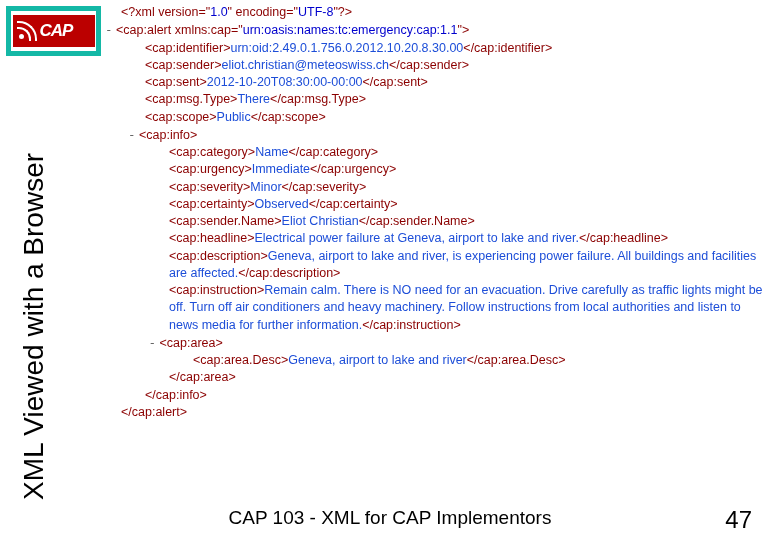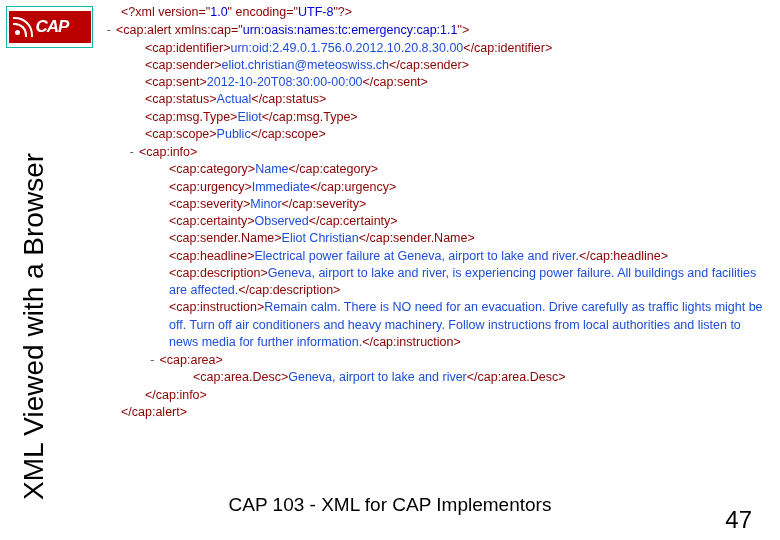--- a/index.html
+++ b/index.html
@@ -1,35 +1,35 @@
 <!DOCTYPE html>
 <html><head>
 <meta charset="utf-8">
 <style>
 body{margin:0;width:780px;height:540px;background:#fff;font-family:Arial,Helvetica,sans-serif;overflow:hidden;position:relative}
-.logo{position:absolute;left:6px;top:6px;width:85px;height:40px;background:#fff;border:1px solid #14b8a6;display:flex;align-items:center;justify-content:center}
+.logo{position:absolute;left:6px;top:6px;width:85px;height:40px;background:#fff;border:5px solid #14b8a6;display:flex;align-items:center;justify-content:center}
 .logo-inner{width:78px;height:32px;background:#b00;display:flex;align-items:center;padding-left:4px}
 .logo-rss{width:20px;height:20px;position:relative;margin-right:3px}
 .logo-rss .dot{position:absolute;left:2px;bottom:2px;width:5px;height:5px;border-radius:50%;background:#fff}
 .logo-rss .arc1{position:absolute;left:0;bottom:0;width:12px;height:12px;border:2.5px solid #fff;border-left:none;border-bottom:none;border-radius:0 12px 0 0}
 .logo-rss .arc2{position:absolute;left:0;bottom:0;width:18px;height:18px;border:2.5px solid #fff;border-left:none;border-bottom:none;border-radius:0 18px 0 0}
 .logo-text{color:#fff;font-weight:900;font-size:17px;font-style:italic;letter-spacing:-1px}
 .vtitle{position:absolute;left:18px;top:500px;transform:rotate(-90deg);transform-origin:left top;font-size:28px;white-space:nowrap;font-family:Arial,sans-serif}
 .xml{position:absolute;left:105px;top:4px;right:10px;font-family:Verdana,Geneva,sans-serif;font-size:12.5px;line-height:1.38}
 .t{color:#8b0000}
 .av{color:#0000cd;font-weight:normal}
 .tx{color:#1d4ed8;font-weight:normal}
 .dash{color:#666;font-family:monospace}
 .i1{padding-left:16px}
 .i2{padding-left:40px}
 .i3{padding-left:64px}
 .i4{padding-left:88px}
 .line{white-space:nowrap}
 .lineW{white-space:normal}
-.footer{position:absolute;bottom:24px;left:0;right:0;display:flex;justify-content:center;font-size:19px;color:#000}
+.footer{position:absolute;bottom:11px;left:0;right:0;display:flex;justify-content:center;font-size:19px;color:#000}
 .pagenum{position:absolute;right:28px;bottom:6px;font-size:24px;color:#000}
 </style>
 </head>
 <body>
 
 <div class="logo">
   <div class="logo-inner">
     <div class="logo-rss">
       <div class="dot"></div>
         <div class="arc1"></div>
@@ -40,32 +40,32 @@
 </div>
 
 <div class="vtitle">XML Viewed with a Browser</div>
 
 <div class="xml">
   <div class="line i1"><span class="t">&lt;?xml version="</span><span class="av">1.0</span><span class="t">" encoding="</span><span class="av">UTF-8</span><span class="t">"?&gt;</span></div>
   <div class="line"><span class="dash">-</span>&nbsp;<span class="t">&lt;cap:alert xmlns:cap="</span><span class="av">urn:oasis:names:tc:emergency:cap:1.1</span><span class="t">"&gt;</span></div>
   <div class="line i2"><span class="t">&lt;cap:identifier&gt;</span><span class="tx">urn:oid:2.49.0.1.756.0.2012.10.20.8.30.00</span><span class="t">&lt;/cap:identifier&gt;</span></div>
   <div class="line i2"><span class="t">&lt;cap:sender&gt;</span><span class="tx">eliot.christian@meteoswiss.ch</span><span class="t">&lt;/cap:sender&gt;</span></div>
   <div class="line i2"><span class="t">&lt;cap:sent&gt;</span><span class="tx">2012-10-20T08:30:00-00:00</span><span class="t">&lt;/cap:sent&gt;</span></div>
-  <div class="line i2"><span class="t">&lt;cap:status&gt;</span><span class="tx">Actual</span><span class="t">&lt;/cap:status&gt;</span></div>
-  <div class="line i2"><span class="t">&lt;cap:msg.Type&gt;</span><span class="tx">Eliot</span><span class="t">&lt;/cap:msg.Type&gt;</span></div>
+  <div class="line i2"><span class="t">&lt;cap:msg.Type&gt;</span><span class="tx">There</span><span class="t">&lt;/cap:msg.Type&gt;</span></div>
   <div class="line i2"><span class="t">&lt;cap:scope&gt;</span><span class="tx">Public</span><span class="t">&lt;/cap:scope&gt;</span></div>
   <div class="line i1">&nbsp;&nbsp;<span class="dash">-</span>&nbsp;<span class="t">&lt;cap:info&gt;</span></div>
   <div class="line i3"><span class="t">&lt;cap:category&gt;</span><span class="tx">Name</span><span class="t">&lt;/cap:category&gt;</span></div>
   <div class="line i3"><span class="t">&lt;cap:urgency&gt;</span><span class="tx">Immediate</span><span class="t">&lt;/cap:urgency&gt;</span></div>
   <div class="line i3"><span class="t">&lt;cap:severity&gt;</span><span class="tx">Minor</span><span class="t">&lt;/cap:severity&gt;</span></div>
   <div class="line i3"><span class="t">&lt;cap:certainty&gt;</span><span class="tx">Observed</span><span class="t">&lt;/cap:certainty&gt;</span></div>
   <div class="line i3"><span class="t">&lt;cap:sender.Name&gt;</span><span class="tx">Eliot Christian</span><span class="t">&lt;/cap:sender.Name&gt;</span></div>
   <div class="lineW i3"><span class="t">&lt;cap:headline&gt;</span><span class="tx">Electrical power failure at Geneva, airport to lake and river.</span><span class="t">&lt;/cap:headline&gt;</span></div>
   <div class="lineW i3"><span class="t">&lt;cap:description&gt;</span><span class="tx">Geneva, airport to lake and river, is experiencing power failure. All buildings and facilities are affected.</span><span class="t">&lt;/cap:description&gt;</span></div>
   <div class="lineW i3"><span class="t">&lt;cap:instruction&gt;</span><span class="tx">Remain calm. There is NO need for an evacuation. Drive carefully as traffic lights might be off. Turn off air conditioners and heavy machinery. Follow instructions from local authorities and listen to news media for further information.</span><span class="t">&lt;/cap:instruction&gt;</span></div>
   <div class="line i2">&nbsp;<span class="dash">-</span>&nbsp;<span class="t">&lt;cap:area&gt;</span></div>
   <div class="line i4"><span class="t">&lt;cap:area.Desc&gt;</span><span class="tx">Geneva, airport to lake and river</span><span class="t">&lt;/cap:area.Desc&gt;</span></div>
+  <div class="line i3"><span class="t">&lt;/cap:area&gt;</span></div>
   <div class="line i2"><span class="t">&lt;/cap:info&gt;</span></div>
   <div class="line i1"><span class="t">&lt;/cap:alert&gt;</span></div>
 </div>
 
 <div class="footer">CAP 103 - XML for CAP Implementors</div>
 <div class="pagenum">47</div>
 
 </body></html>

